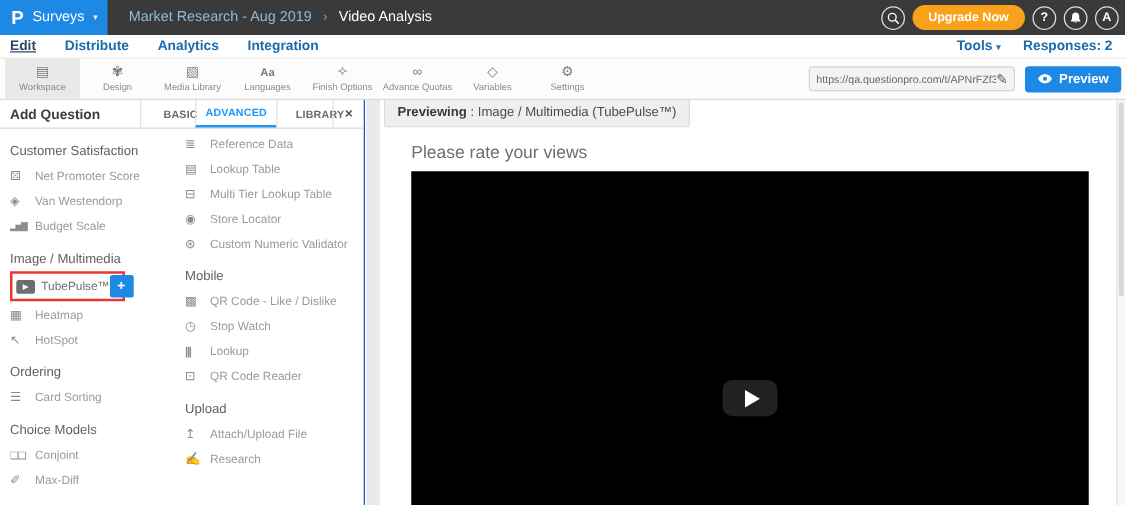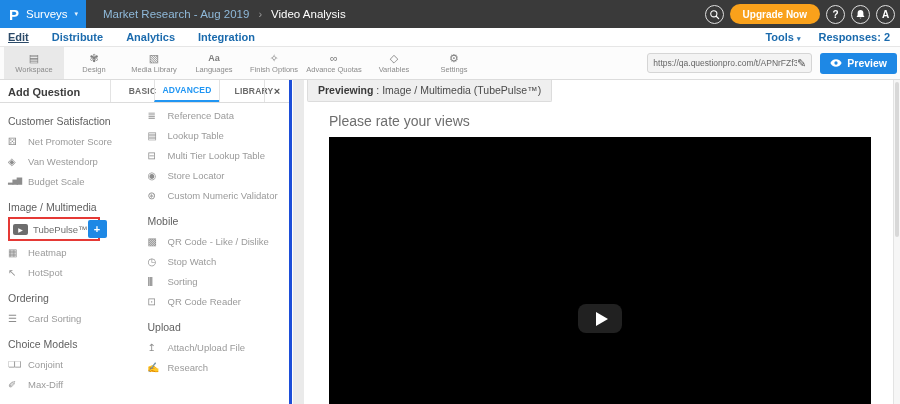--- a/index.html
+++ b/index.html
@@ -39,21 +39,21 @@
   .tb-label { font-size: 7.5px; color: #8b8b8b; white-space: nowrap; }
   .toolbar-right { margin-left: auto; display: flex; align-items: center; gap: 8px; padding-right: 3px; }
   .url-box { width: 165px; height: 20px; background: #f3f3f3; border: 1px solid #d5d5d5; border-radius: 3px; display: flex; align-items: center; padding: 0 5px; }
   .url-input { flex: 1; min-width: 0; border: none; outline: none; background: transparent; font-size: 8.5px; color: #666; font-family: inherit; }
   .pencil { font-size: 11px; color: #555; cursor: pointer; }
   .preview-btn { background: #1e88e5; color: #fff; border: none; border-radius: 3px; height: 21px; padding: 0 10px; font-size: 10.5px; font-weight: bold; display: flex; align-items: center; gap: 5px; cursor: pointer; font-family: inherit; }
 
   
   .main { position: absolute; top: 80px; left: 0; right: 0; bottom: 0; overflow: hidden; background:#fff; }
 
-  .sidebar { position: absolute; left: 0; top: 0; width: 292px; height: 100%; background: #fff; border-right: 3px solid #1d4ed8; }
+  .sidebar { position: absolute; left: 0; top: 0; width: 292px; height: 100%; background: #fff; border-right: 1px solid #1d4ed8; }
   .sb-header { height: 23px; display: flex; align-items: stretch; border-bottom: 1px solid #dcdcdc; }
   .sb-title { flex: 1; font-size: 11px; font-weight: bold; color: #3c3c3c; padding: 6px 0 0 8px; }
   .sb-tab { display: flex; align-items: center; justify-content: center; font-size: 8.5px; font-weight: bold; letter-spacing: .2px; color: #6b6b6b; border-left: 1px solid #e3e3e3; cursor: pointer; }
   .sb-tab.t1 { width: 44px; padding-left: 20px; } .sb-tab.t2 { width: 65px; } .sb-tab.t3 { width: 45px; padding-left: 24px; }
   .sb-tab.active { color: #2196f3; border-bottom: 2px solid #2196f3; }
   .sb-close { width: 25px; display: flex; align-items: center; justify-content: center; border-left: 1px solid #e3e3e3; color: #555; font-size: 11px; font-weight: bold; cursor: pointer; }
 
   .sb-cols { display: flex; padding: 2px 0 0 8px; }
   .sb-col1 { width: 140px; }
   .sb-col2 { width: 142px; }
@@ -269,21 +269,21 @@
               <div class="sb-item">
                 <span class="sb-ic ic-qr-code-like-dislike">▩</span>
                 <span>QR Code - Like / Dislike</span>
               </div>
               <div class="sb-item">
                 <span class="sb-ic ic-stop-watch">◷</span>
                 <span>Stop Watch</span>
               </div>
               <div class="sb-item">
                 <span class="sb-ic ic-barcode">|||</span>
-                <span>Sorting</span>
+                <span>Lookup</span>
               </div>
               <div class="sb-item">
                 <span class="sb-ic ic-qr-code-reader">⊡</span>
                 <span>QR Code Reader</span>
               </div>
             </div>
             <div class="sb-section">
               <div class="sb-heading">Upload</div>
               <div class="sb-item">
                 <span class="sb-ic ic-attach-upload-file">↥</span>

